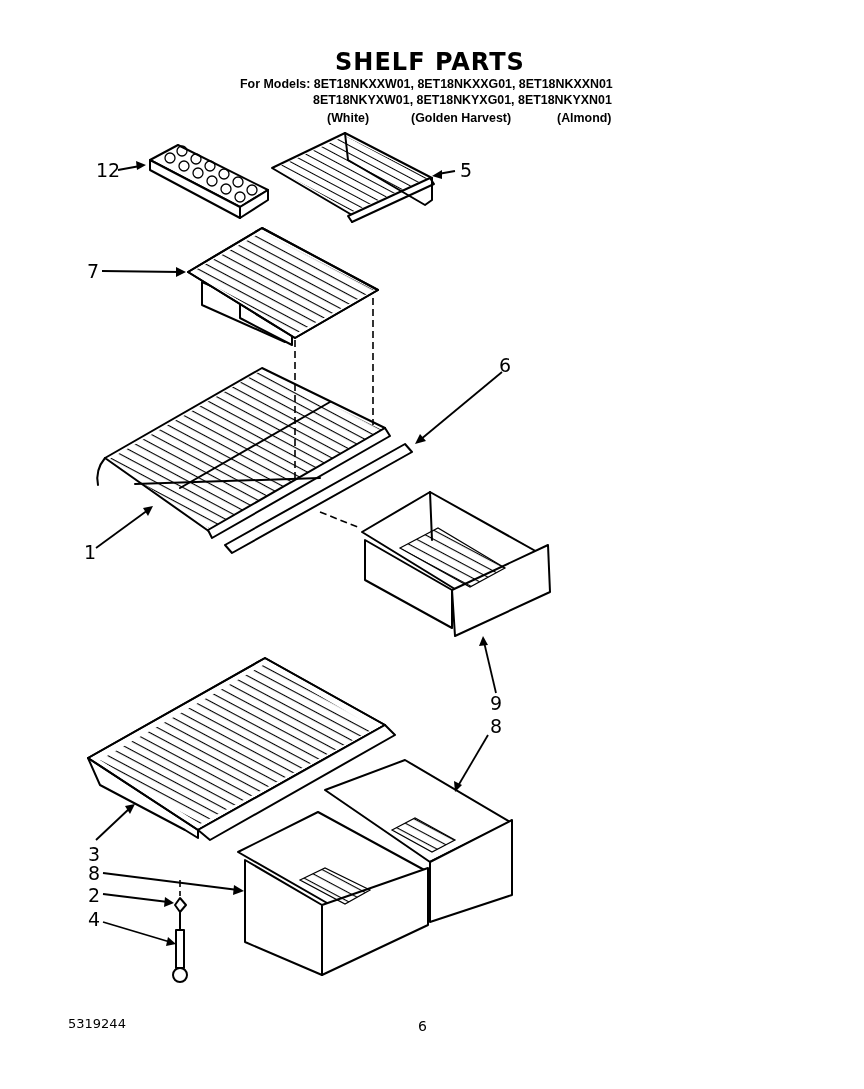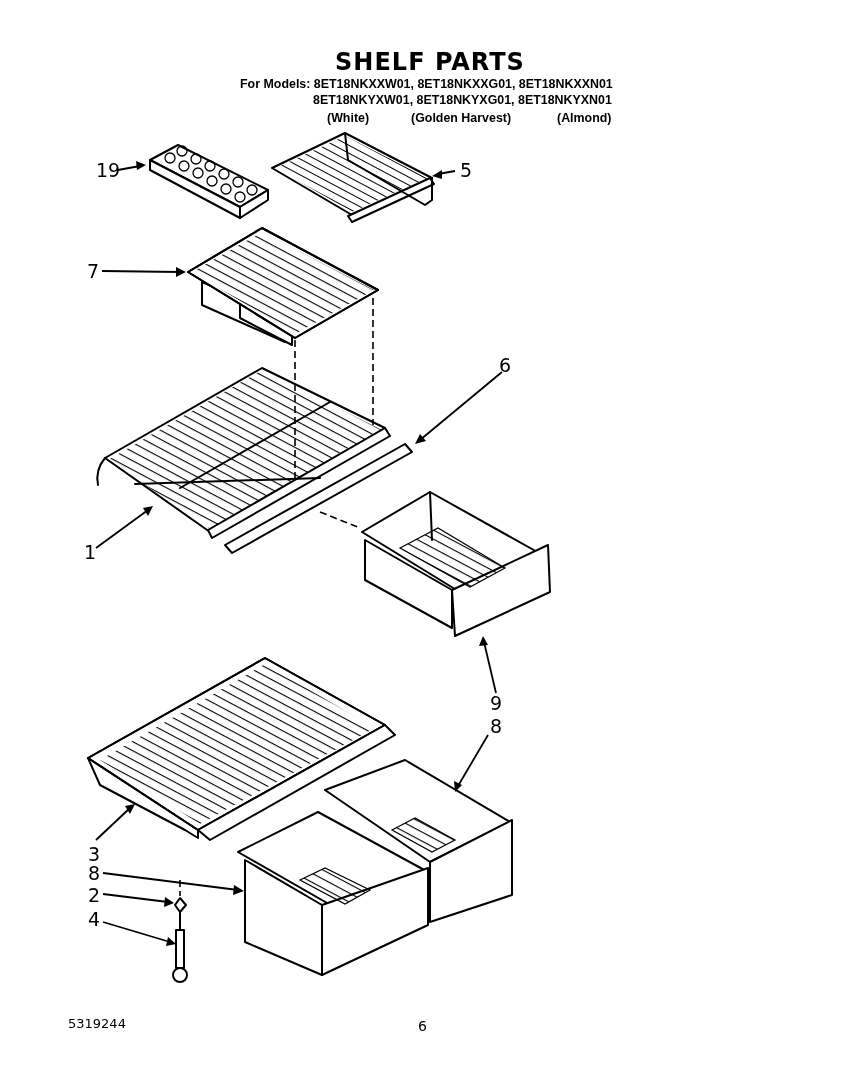--- a/index.html
+++ b/index.html
@@ -151,21 +151,21 @@
       <polygon class="ah" points="135,804 125,806 130,814"></polygon>
     <line class="a" x1="103" y1="873" x2="238" y2="890"></line>
       <polygon class="ah" points="244,891 234,885 233,895"></polygon>
     <line class="a" x1="103" y1="894" x2="168" y2="902"></line>
       <polygon class="ah" points="174,903 165,897 164,907"></polygon>
     <line class="a" x1="103" y1="922" x2="170" y2="942"></line>
       <polygon class="ah" points="176,944 168,937 166,946"></polygon>
   </g>
 </svg>
 
-<div class="callout" style="top:161px;left:96px;">19</div>
+<div class="callout" style="top:161px;left:96px;">12</div>
 <div class="callout" style="top:161px;left:460px;">5</div>
 <div class="callout" style="top:262px;left:87px;">7</div>
 <div class="callout" style="top:356px;left:499px;">6</div>
 <div class="callout" style="top:543px;left:84px;">1</div>
 <div class="callout" style="top:694px;left:490px;">9</div>
 <div class="callout" style="top:717px;left:490px;">8</div>
 <div class="callout" style="top:845px;left:88px;">3</div>
 <div class="callout" style="top:864px;left:88px;">8</div>
 <div class="callout" style="top:886px;left:88px;">2</div>
 <div class="callout" style="top:910px;left:88px;">4</div>

